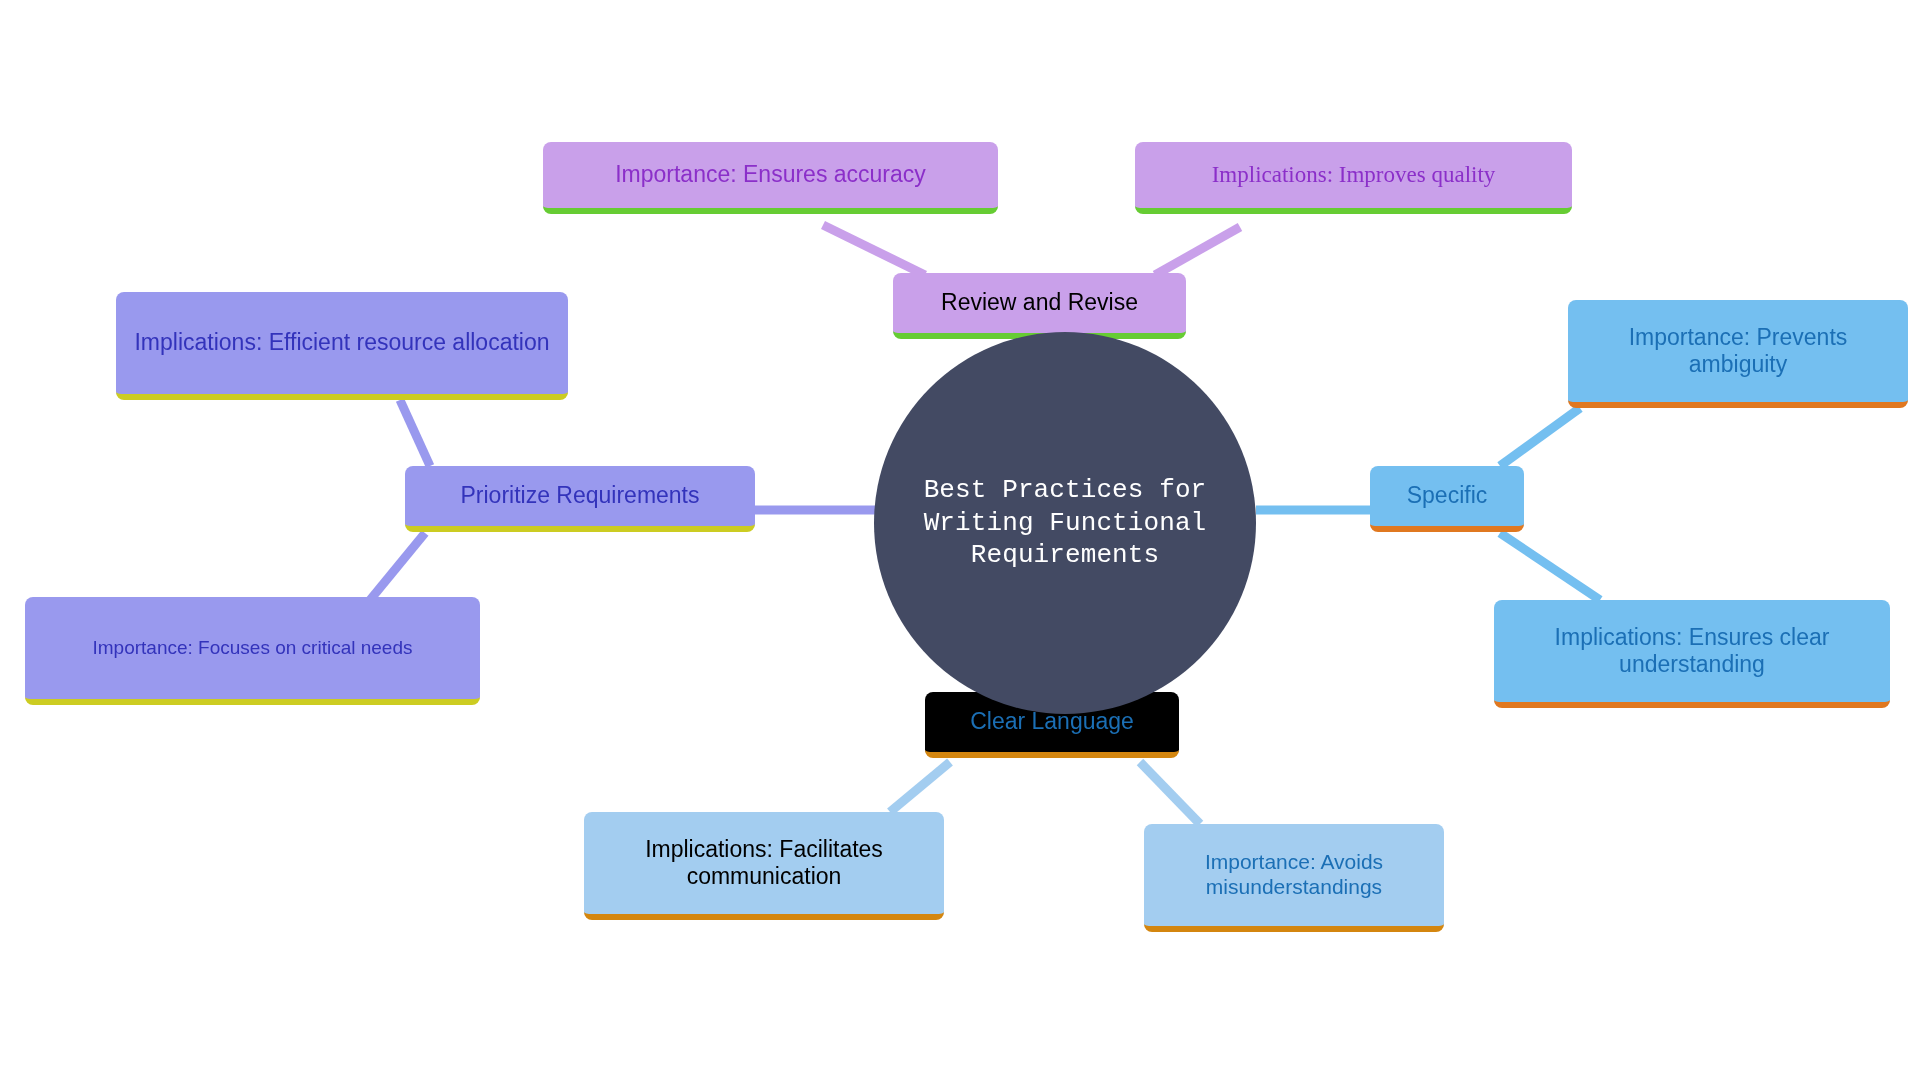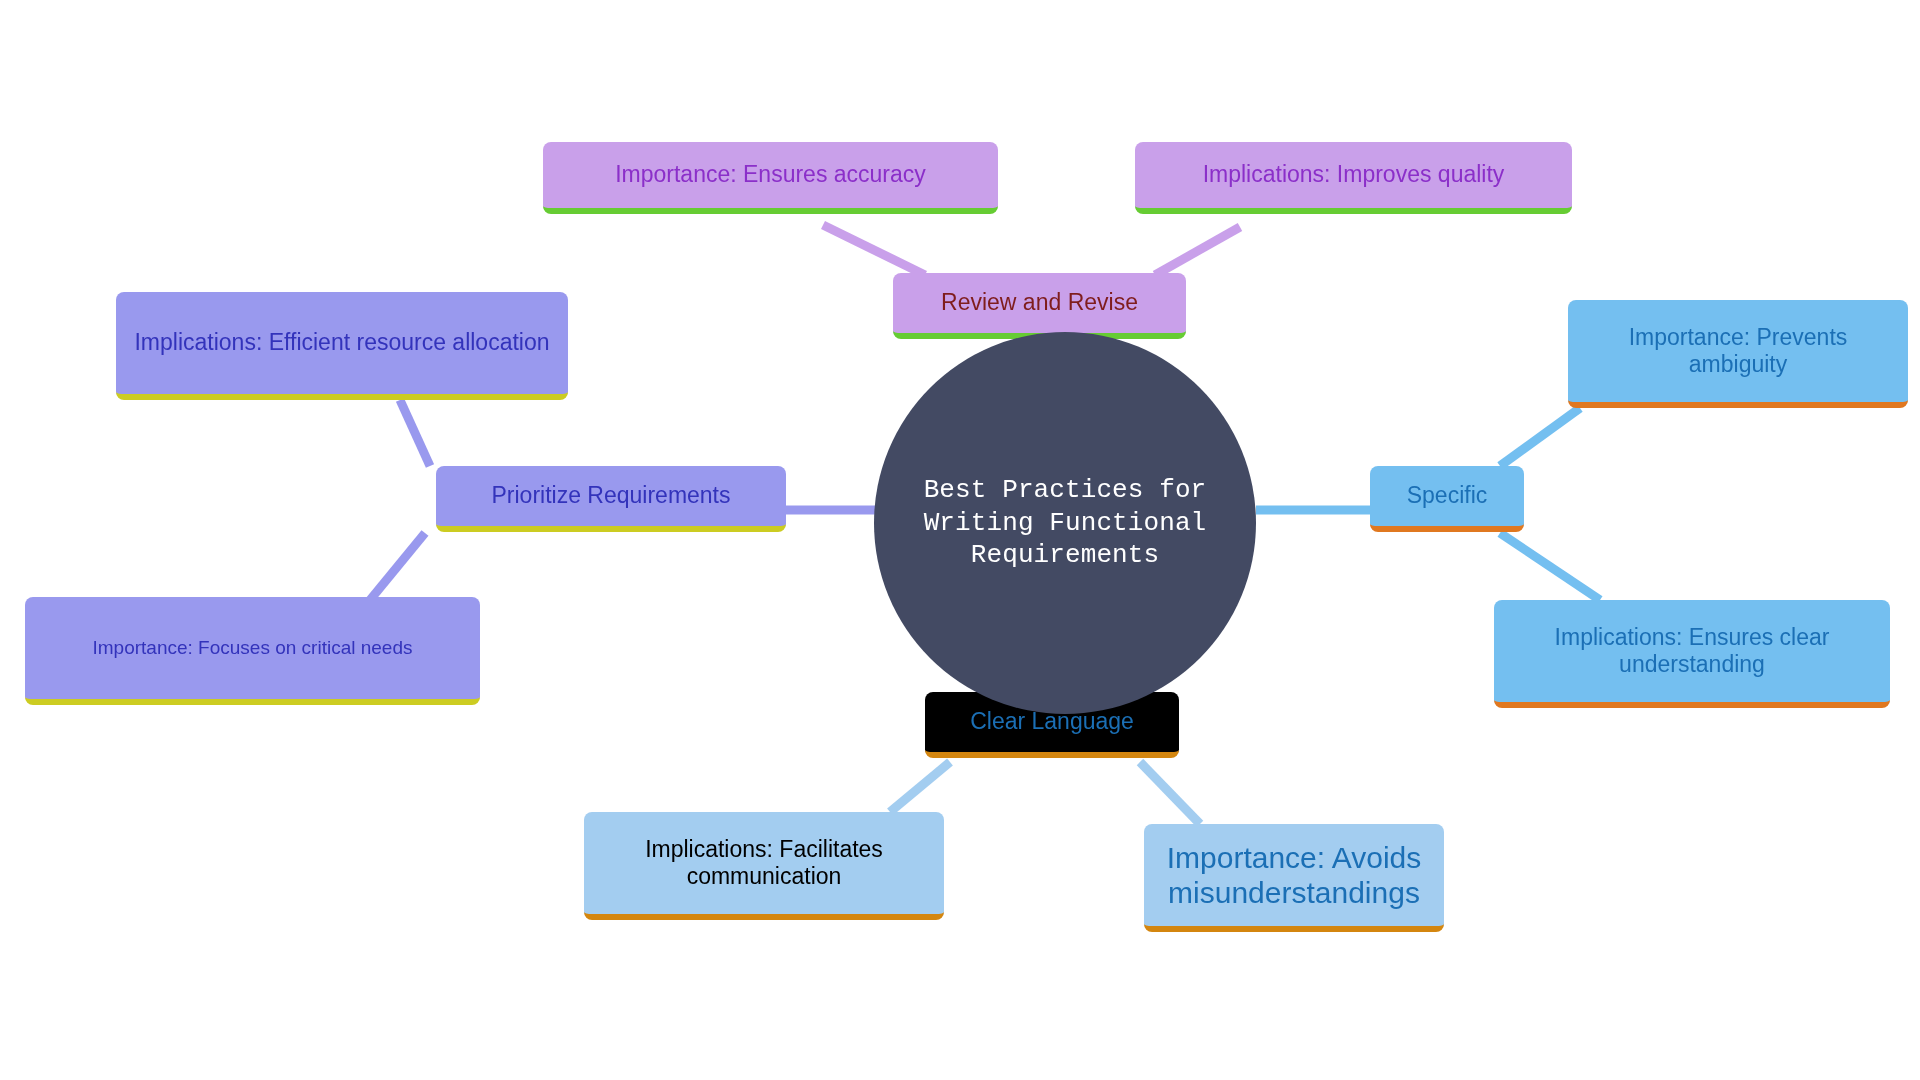--- a/index.html
+++ b/index.html
@@ -92,29 +92,29 @@
       <line x1="1500" y1="533" x2="1600" y2="600" stroke="#74bff0" stroke-width="9" stroke-linecap="butt"></line>
       <line x1="1052" y1="692" x2="1052" y2="660" stroke="#a3cdf0" stroke-width="9" stroke-linecap="butt"></line>
       <line x1="950" y1="762" x2="890" y2="812" stroke="#a3cdf0" stroke-width="9" stroke-linecap="butt"></line>
       <line x1="1140" y1="762" x2="1200" y2="824" stroke="#a3cdf0" stroke-width="9" stroke-linecap="butt"></line>
     </svg>
   <div id="node-layer">
       <div class="hub" style="left: 874px; top: 332px; width: 382px; height: 382px; background: rgb(67, 74, 99); font-family: Liberation Mono, monospace;">
         <span class="hub-label" style="color: rgb(255, 255, 255);">Best Practices for Writing Functional Requirements</span>
       </div>
       <div class="node" style="left: 893px; top: 273px; width: 293px; height: 66px; background: rgb(201, 160, 234); border-bottom: 6px solid rgb(102, 204, 51);">
-        <span class="node-label" style="color: #7f1d1d; font-size: 23px;">Review and Revise</span>
+        <span class="node-label" style="color: #000000; font-size: 23px;">Review and Revise</span>
       </div>
       <div class="node" style="left: 543px; top: 142px; width: 455px; height: 72px; background: rgb(201, 160, 234); border-bottom: 6px solid rgb(102, 204, 51);">
         <span class="node-label" style="color: rgb(139, 47, 201); font-size: 23px;">Importance: Ensures accuracy</span>
       </div>
-      <div class="node" style="left: 1135px; top: 142px; width: 437px; height: 72px; background: rgb(201, 160, 234); border-bottom: 6px solid rgb(102, 204, 51);">
+      <div class="node" style="left: 1135px; top: 142px; width: 437px; height: 72px; background: rgb(201, 160, 234); border-bottom: 6px solid rgb(102, 204, 51); font-family: Liberation Serif, serif;">
         <span class="node-label" style="color: rgb(139, 47, 201); font-size: 23px;">Implications: Improves quality</span>
       </div>
-      <div class="node" style="left: 405px; top: 466px; width: 350px; height: 66px; background: rgb(153, 153, 238); border-bottom: 6px solid rgb(204, 204, 34); margin-left: 31px;">
+      <div class="node" style="left: 405px; top: 466px; width: 350px; height: 66px; background: rgb(153, 153, 238); border-bottom: 6px solid rgb(204, 204, 34);">
         <span class="node-label" style="color: rgb(51, 51, 187); font-size: 23px;">Prioritize Requirements</span>
       </div>
       <div class="node" style="left: 116px; top: 292px; width: 452px; height: 108px; background: rgb(153, 153, 238); border-bottom: 6px solid rgb(204, 204, 34);">
         <span class="node-label" style="color: rgb(51, 51, 187); font-size: 23px;">Implications: Efficient resource allocation</span>
       </div>
       <div class="node" style="left: 25px; top: 597px; width: 455px; height: 108px; background: rgb(153, 153, 238); border-bottom: 6px solid rgb(204, 204, 34);">
         <span class="node-label" style="color: rgb(51, 51, 187); font-size: 19px;">Importance: Focuses on critical needs</span>
       </div>
       <div class="node" style="left: 1370px; top: 466px; width: 154px; height: 66px; background: rgb(116, 191, 240); border-bottom: 6px solid rgb(224, 120, 32);">
         <span class="node-label" style="color: rgb(27, 111, 181); font-size: 23px;">Specific</span>
@@ -125,16 +125,16 @@
       <div class="node" style="left: 1494px; top: 600px; width: 396px; height: 108px; background: rgb(116, 191, 240); border-bottom: 6px solid rgb(224, 120, 32);">
         <span class="node-label" style="color: rgb(27, 111, 181); font-size: 23px;">Implications: Ensures clear understanding</span>
       </div>
       <div class="node" style="left: 925px; top: 692px; width: 254px; height: 66px; background: #000000; border-bottom: 6px solid rgb(212, 134, 15);">
         <span class="node-label" style="color: rgb(27, 111, 181); font-size: 23px;">Clear Language</span>
       </div>
       <div class="node" style="left: 584px; top: 812px; width: 360px; height: 108px; background: rgb(163, 205, 240); border-bottom: 6px solid rgb(212, 134, 15);">
         <span class="node-label" style="color: #000000; font-size: 23px;">Implications: Facilitates communication</span>
       </div>
       <div class="node" style="left: 1144px; top: 824px; width: 300px; height: 108px; background: rgb(163, 205, 240); border-bottom: 6px solid rgb(212, 134, 15);">
-        <span class="node-label" style="color: rgb(27, 111, 181); font-size: 30px;">Importance: Avoids misunderstandings</span>
+        <span class="node-label" style="color: rgb(27, 111, 181); font-size: 21px;">Importance: Avoids misunderstandings</span>
       </div>
     </div>
 </div>
 
 </body></html>

